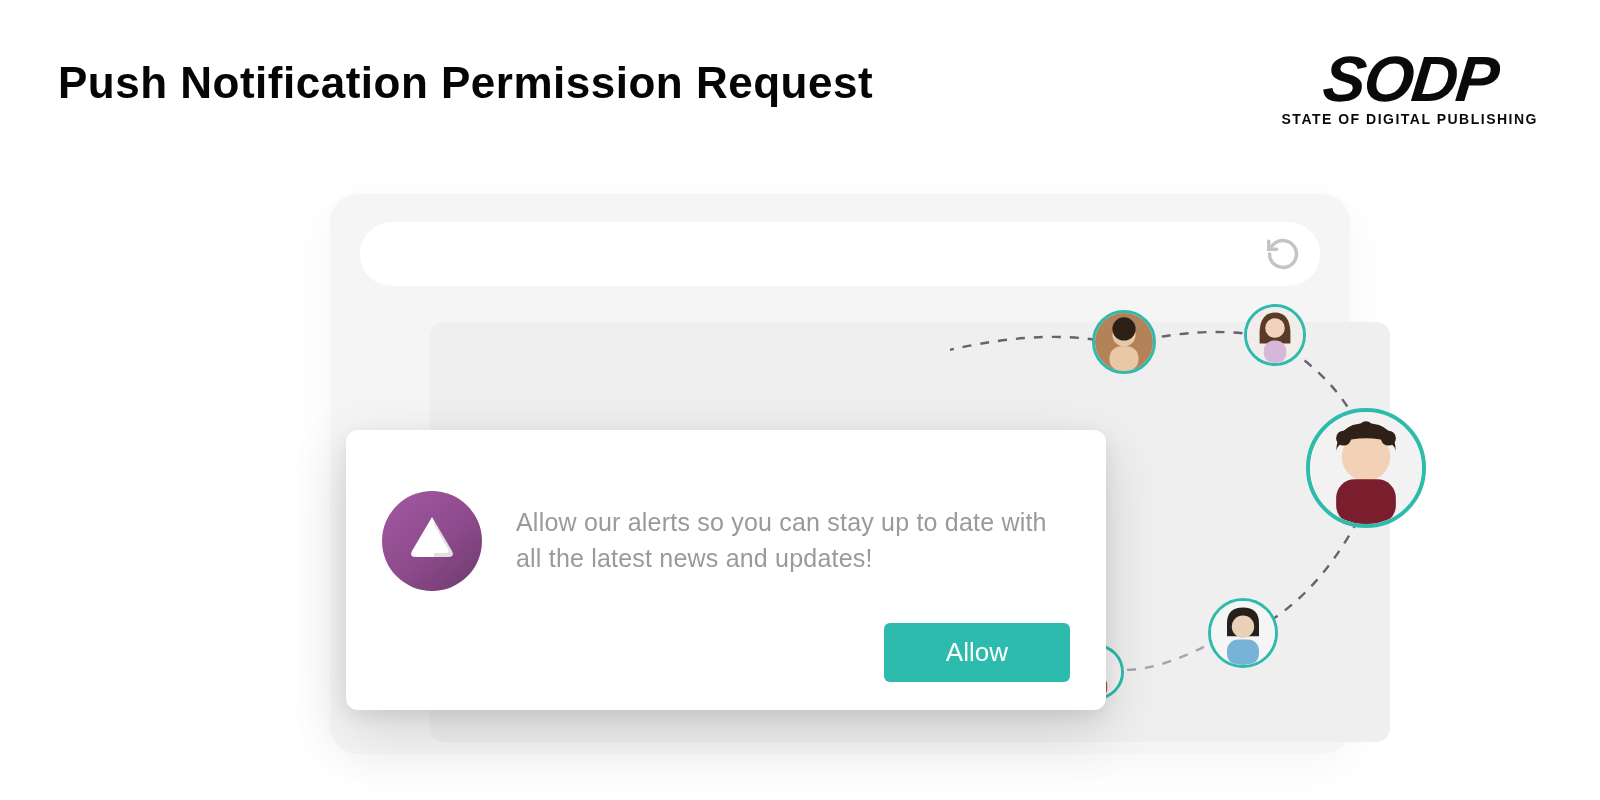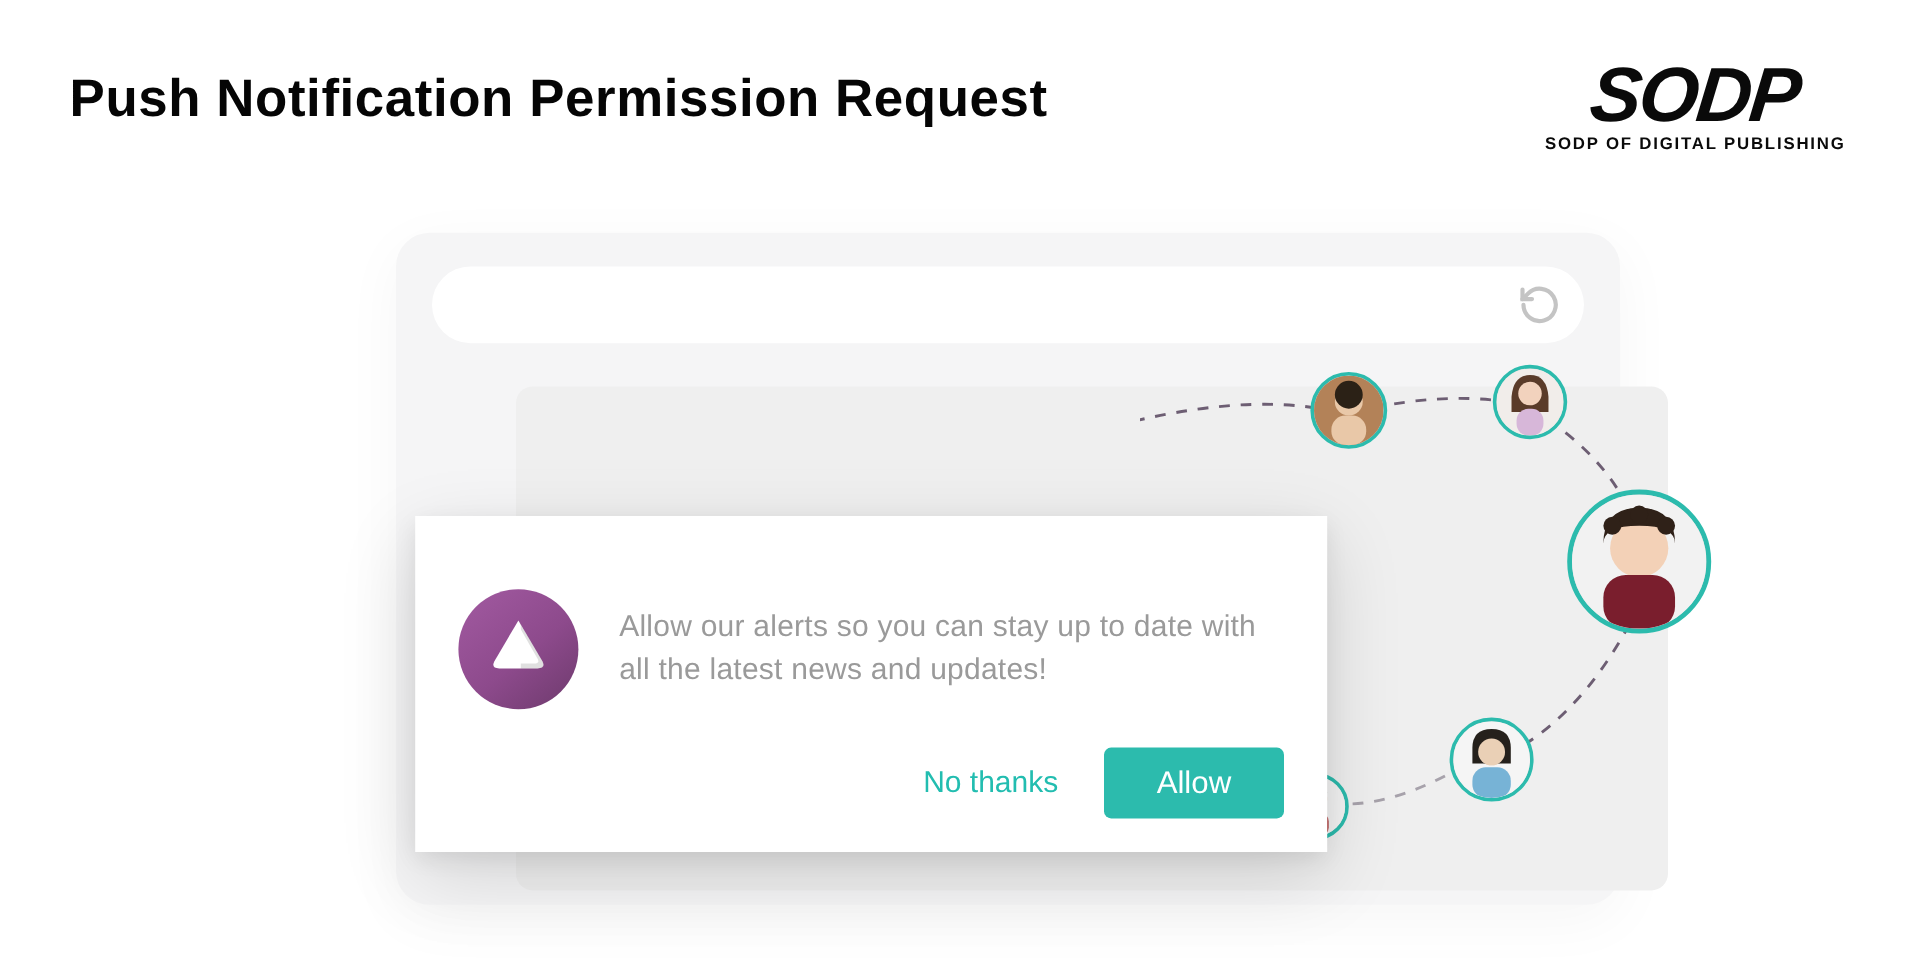--- a/index.html
+++ b/index.html
@@ -90,21 +90,21 @@
   }
 
   
   .popup {
     position: absolute;
     top: 430px;
     left: 346px;
     width: 760px;
     height: 280px;
     background: #ffffff;
-    border-radius: 0;
+    border-radius: 12px;
     box-shadow: 0 20px 60px rgba(0,0,0,0.14), 0 6px 18px rgba(0,0,0,0.08);
     display: flex;
     flex-direction: column;
     padding: 36px 36px 28px 36px;
   }
   .popup-row {
     display: flex;
     align-items: center;
     gap: 34px;
     flex: 1;
@@ -142,21 +142,21 @@
     font-size: 25px;
     cursor: pointer;
     padding: 10px 4px;
   }
   .btn-primary {
     background: #2cbbad;
     border: none;
     color: #ffffff;
     font-size: 26px;
     cursor: pointer;
-    padding: 14px 44px;
+    padding: 14px 62px;
     border-radius: 6px;
   }
 
   
   .net {
     position: absolute;
     top: 300px;
     left: 950px;
     width: 560px;
     height: 440px;
@@ -175,21 +175,21 @@
   .avatar.big { border-width: 4px; }
   .avatar svg { width: 100%; height: 100%; }
 </style>
 </head>
 <body>
 
 <h1 class="page-title">Push Notification Permission Request</h1>
 
 <div class="logo">
   <div class="logo-big">SODP</div>
-  <div class="logo-sub">SODP OF DIGITAL PUBLISHING</div>
+  <div class="logo-sub">STATE OF DIGITAL PUBLISHING</div>
 </div>
 
 <div class="browser-outer">
   <div class="browser-strip">
     <span class="refresh-icon">
       <svg viewBox="0 0 24 24" fill="none" stroke="currentColor" stroke-width="2.2" stroke-linecap="round">
         <path d="M3.5 12a8.5 8.5 0 1 0 2.4-5.9L3 9"></path>
         <polyline points="3 4 3 9 8 9"></polyline>
       </svg>
     </span>
@@ -261,16 +261,15 @@
       <svg viewBox="0 0 100 100">
         <path d="M50 26 L70 60 Q73 66 66 66 L34 66 Q27 66 30 60 Z" fill="#ffffff"></path>
         <path d="M50 26 L70 60 Q73 66 66 66 L34 66 Q27 66 30 60 Z" fill="none"></path>
         <path d="M50 26 L70 60 Q73 66 66 66 L52 66 L52 30 Z" fill="#000000" opacity="0.12"></path>
         <path d="M50 30 L66 58 Q68 62 63 62 L37 62 Q32 62 34 58 Z" fill="#ffffff"></path>
       </svg>
     </div>
     <div class="popup-text">Allow our alerts so you can stay up to date with all the latest news and updates!</div>
   </div>
   <div class="popup-actions">
-    <button class="btn-secondary">No thanks</button>
     <button class="btn-primary">Allow</button>
   </div>
 </div>
 
 </body></html>

